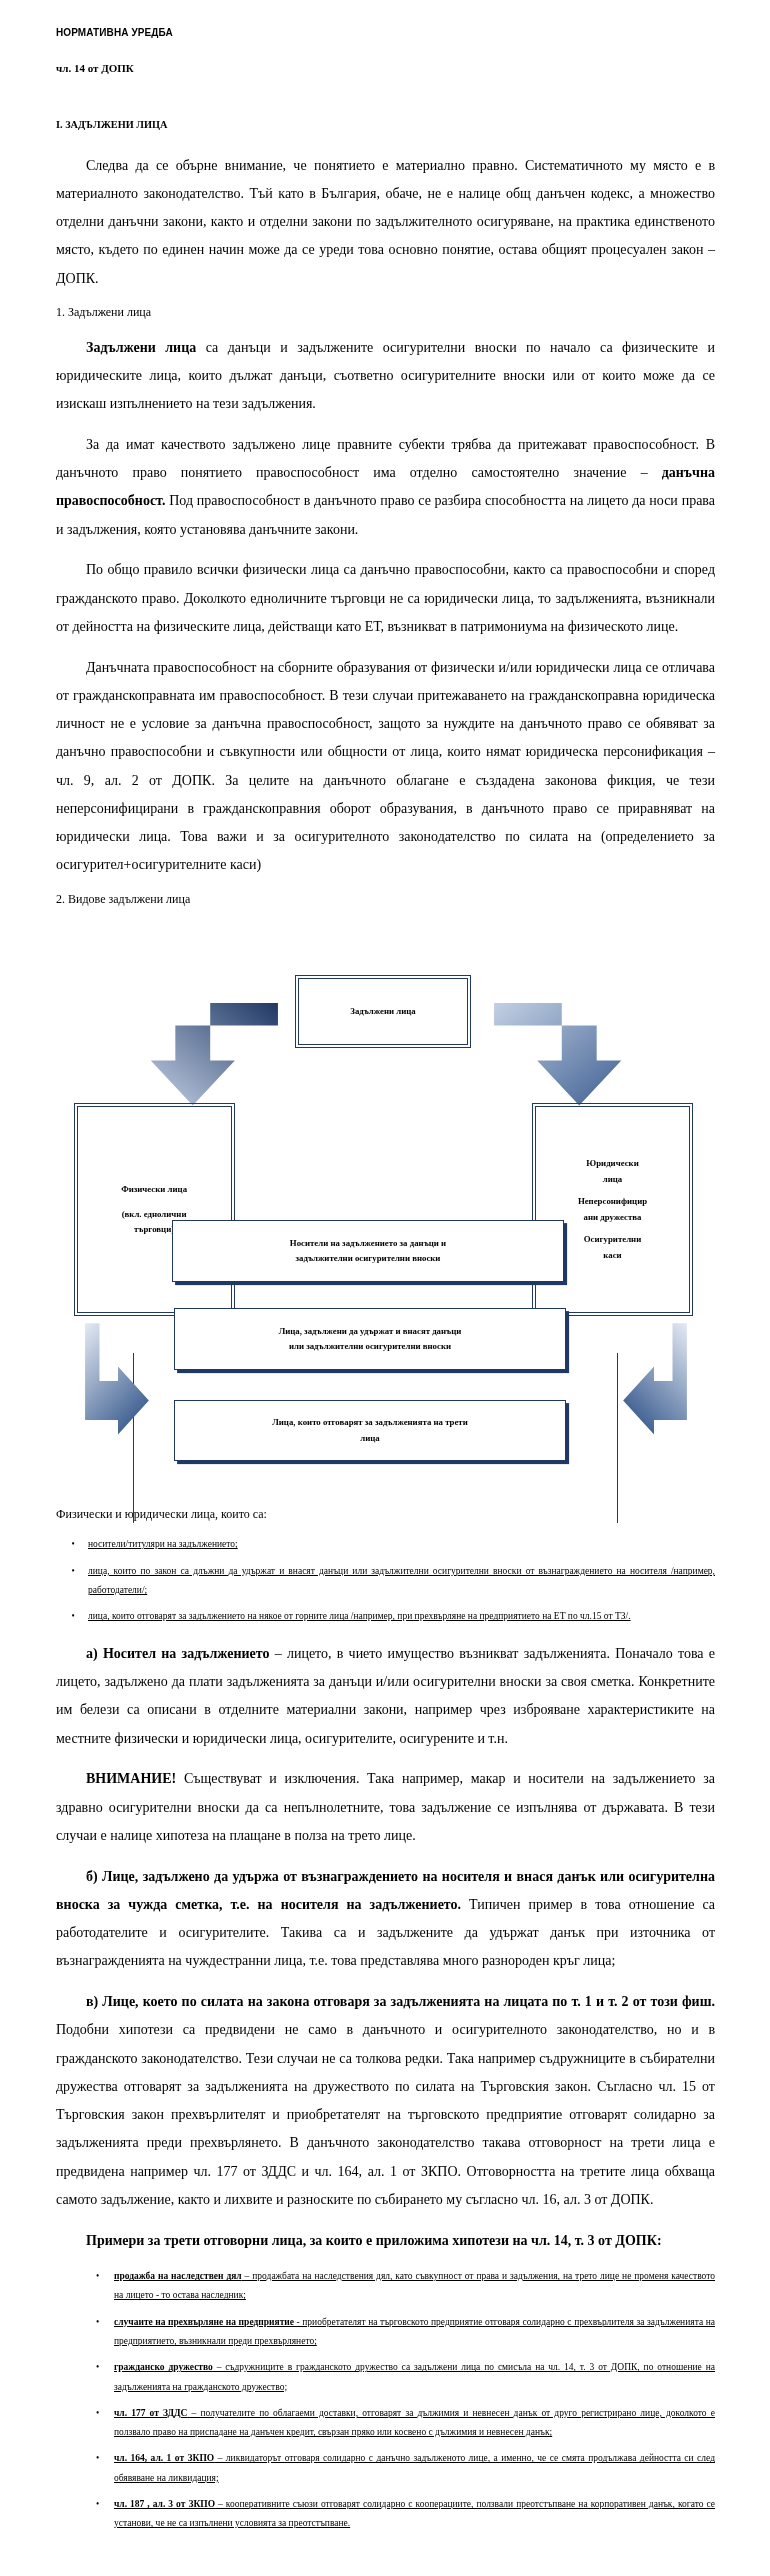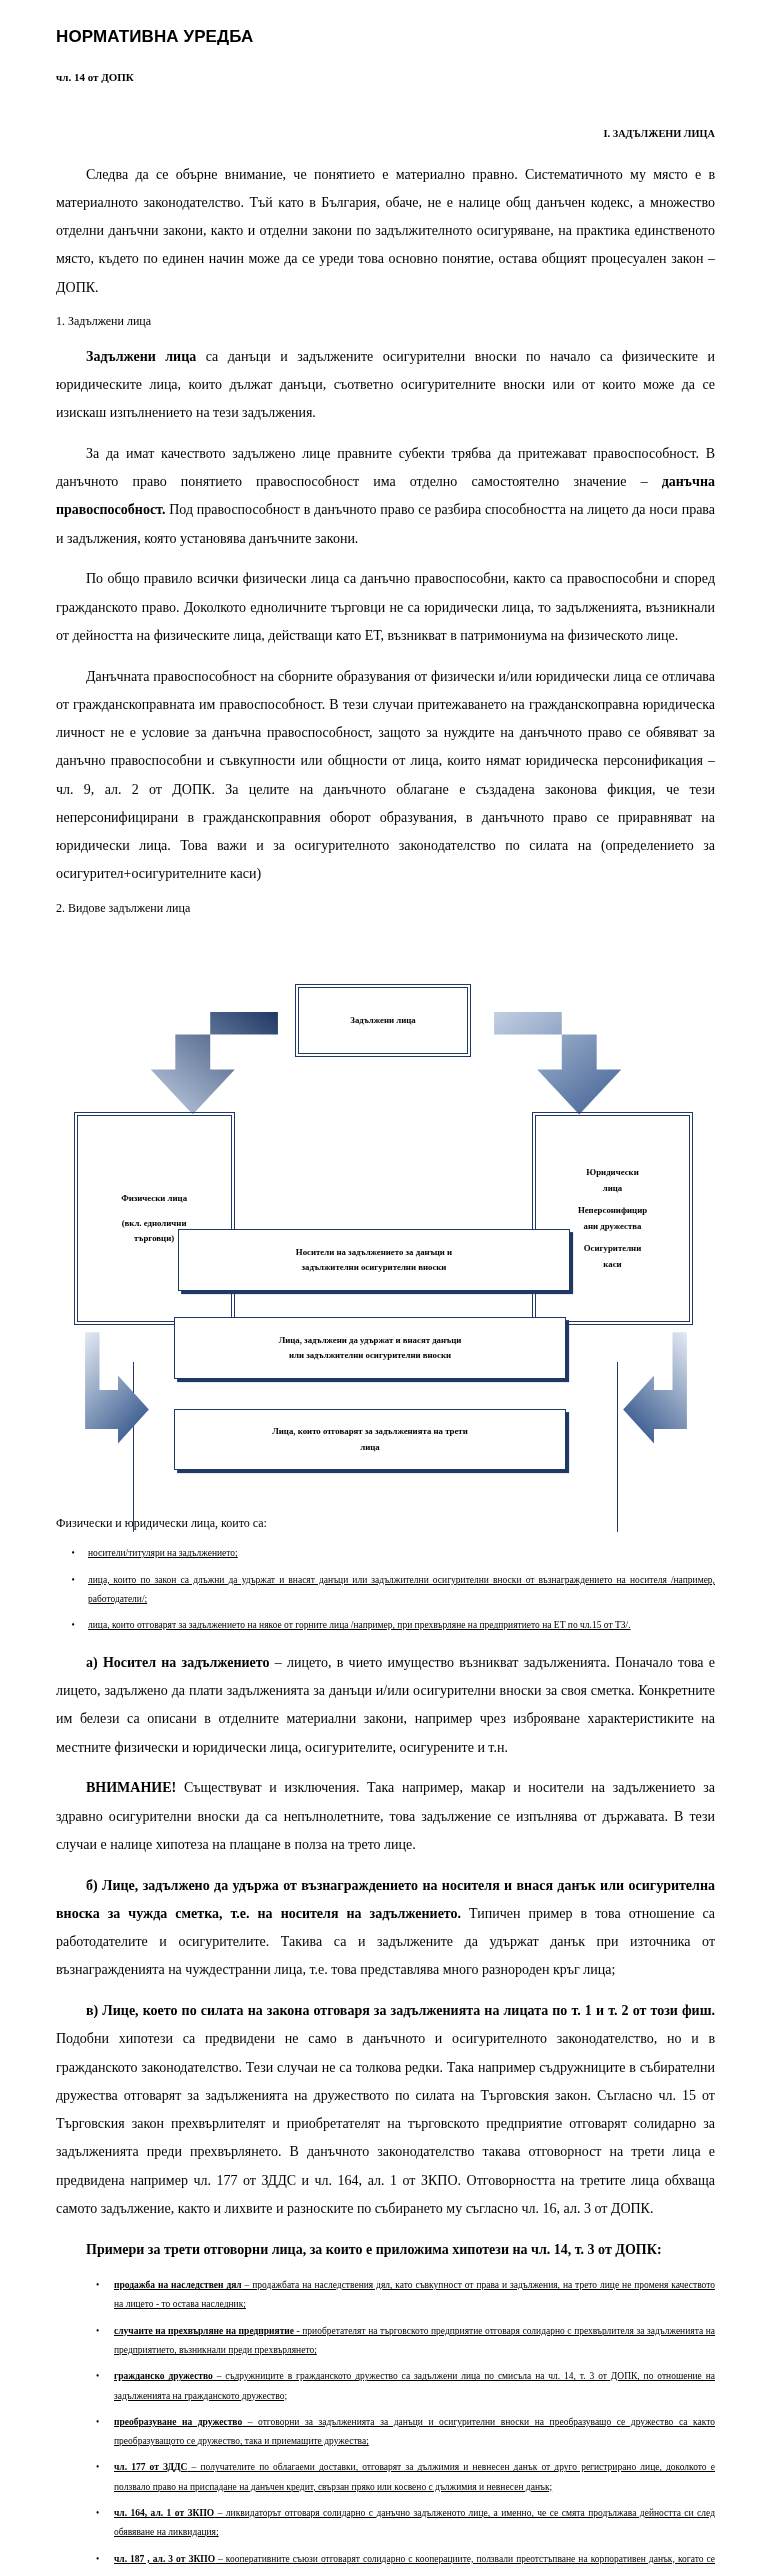--- a/index.html
+++ b/index.html
@@ -15,34 +15,33 @@
   .page {
     width: 771px;
     box-sizing: border-box;
     padding: 27px 56px 20.6px 56px;
   }
 
   
   .doc-title {
     font-family: "Liberation Sans", "DejaVu Sans", sans-serif;
     font-weight: bold;
-    font-size: 17px;
+    font-size: 10px;
     letter-spacing: 0.1px;
     margin: 0 0 24px 0;
   }
   .doc-subtitle {
     font-weight: bold;
     font-size: 11px;
     margin: 0 0 45px 0;
   }
   .section-heading {
     font-weight: bold;
     font-size: 10.3px;
     margin: 0 0 21.6px 0;
-    text-align: right;
   }
   .sub-heading {
     font-weight: normal;
     font-size: 12px;
     margin: 0 0 13.4px 0;
   }
 
   
   p.body {
     font-size: 14px;
@@ -111,21 +110,21 @@
     box-shadow: 3.1px 3.1px 0 0 #1f3864;
   }
 
   
   .node-root { left: 242px; top: 47px; width: 170px; height: 67px; }
   
   .node-left { left: 20.6px; top: 175px; width: 155px; height: 207px; }
   
   .node-right { left: 479px; top: 175px; width: 155px; height: 207px; }
   
-  .node-res1 { left: 122px; top: 289px; width: 392px; height: 62px; }
+  .node-res1 { left: 116px; top: 289px; width: 392px; height: 62px; }
   .node-res2 { left: 118px; top: 377px; width: 392px; height: 62px; justify-content: center; }
   .node-res3 { left: 118px; top: 469px; width: 392px; height: 61px; }
 
   .dbox .line { display: block; }
 
   
   .arrow {
     position: absolute;
     z-index: 1;
   }
@@ -285,21 +284,20 @@
   <p class="body"><span class="b">б) Лице, задължено да удържа от възнаграждението на носителя и внася данък или осигурителна вноска за чужда сметка, т.е. на носителя на задължението.</span><span> Типичен пример в това отношение са работодателите и осигурителите. Такива са и задължените да удържат данък при източника от възнагражденията на чуждестранни лица, т.е. това представлява много разнороден кръг лица;</span></p>
 
   <p class="body"><span class="b">в) Лице, което по силата на закона отговаря за задълженията на лицата по т. 1 и т. 2 от този фиш.</span><span> Подобни хипотези са предвидени не само в данъчното и осигурителното законодателство, но и в гражданското законодателство. Тези случаи не са толкова редки. Така например съдружниците в събирателни дружества отговарят за задълженията на дружеството по силата на Търговския закон. Съгласно чл. 15 от Търговския закон прехвърлителят и приобретателят на търговското предприятие отговарят солидарно за задълженията преди прехвърлянето. В данъчното законодателство такава отговорност на трети лица е предвидена например чл. 177 от ЗДДС и чл. 164, ал. 1 от ЗКПО. Отговорността на третите лица обхваща самото задължение, както и лихвите и разноските по събирането му съгласно чл. 16, ал. 3 от ДОПК.</span></p>
 
   <p class="body"><span class="b">Примери за трети отговорни лица, за които е приложима хипотези на чл. 14, т. 3 от ДОПК:</span></p>
 
   <ul class="bullets deep">
     <li><span class="b">продажба на наследствен дял</span><span> – продажбата на наследствения дял, като съвкупност от права и задължения, на трето лице не променя качеството на лицето - то остава наследник;</span></li>
     <li><span class="b">случаите на прехвърляне на предприятие</span><span> - приобретателят на търговското предприятие отговаря солидарно с прехвърлителя за задълженията на предприятието, възникнали преди прехвърлянето;</span></li>
     <li><span class="b">гражданско дружество</span><span> – съдружниците в гражданското дружество са задължени лица по смисъла на чл. 14, т. 3 от ДОПК, по отношение на задълженията на гражданското дружество;</span></li>
-    <li><span class="b">преобразуване на дружество</span><span> – отговорни за задълженията за данъци и осигурителни вноски на преобразуващо се дружество са както преобразуващото се дружество, така и приемащите дружества;</span></li>
     <li><span class="b">чл. 177 от ЗДДС</span><span> – получателите по облагаеми доставки, отговарят за дължимия и невнесен данък от друго регистрирано лице, доколкото е ползвало право на приспадане на данъчен кредит, свързан пряко или косвено с дължимия и невнесен данък;</span></li>
     <li><span class="b">чл. 164, ал. 1 от ЗКПО</span><span> – ликвидаторът отговаря солидарно с данъчно задълженото лице, а именно, че се смята продължава дейността си след обявяване на ликвидация;</span></li>
     <li><span class="b">чл. 187 , ал. 3 от ЗКПО</span><span> – кооперативните съюзи отговарят солидарно с кооперациите, ползвали преотстъпване на корпоративен данък, когато се установи, че не са изпълнени условията за преотстъпване.</span></li>
   </ul>
 
   <div class="spacer-lg"></div>
 
   <p class="body noindent"><span class="b">ВНИМАНИЕ!</span><span class="b"> Примерите не са изчерпателни.</span></p>
 
   <a class="footer-link" href="#">Обратно към съдържанието на наръчника.</a>

